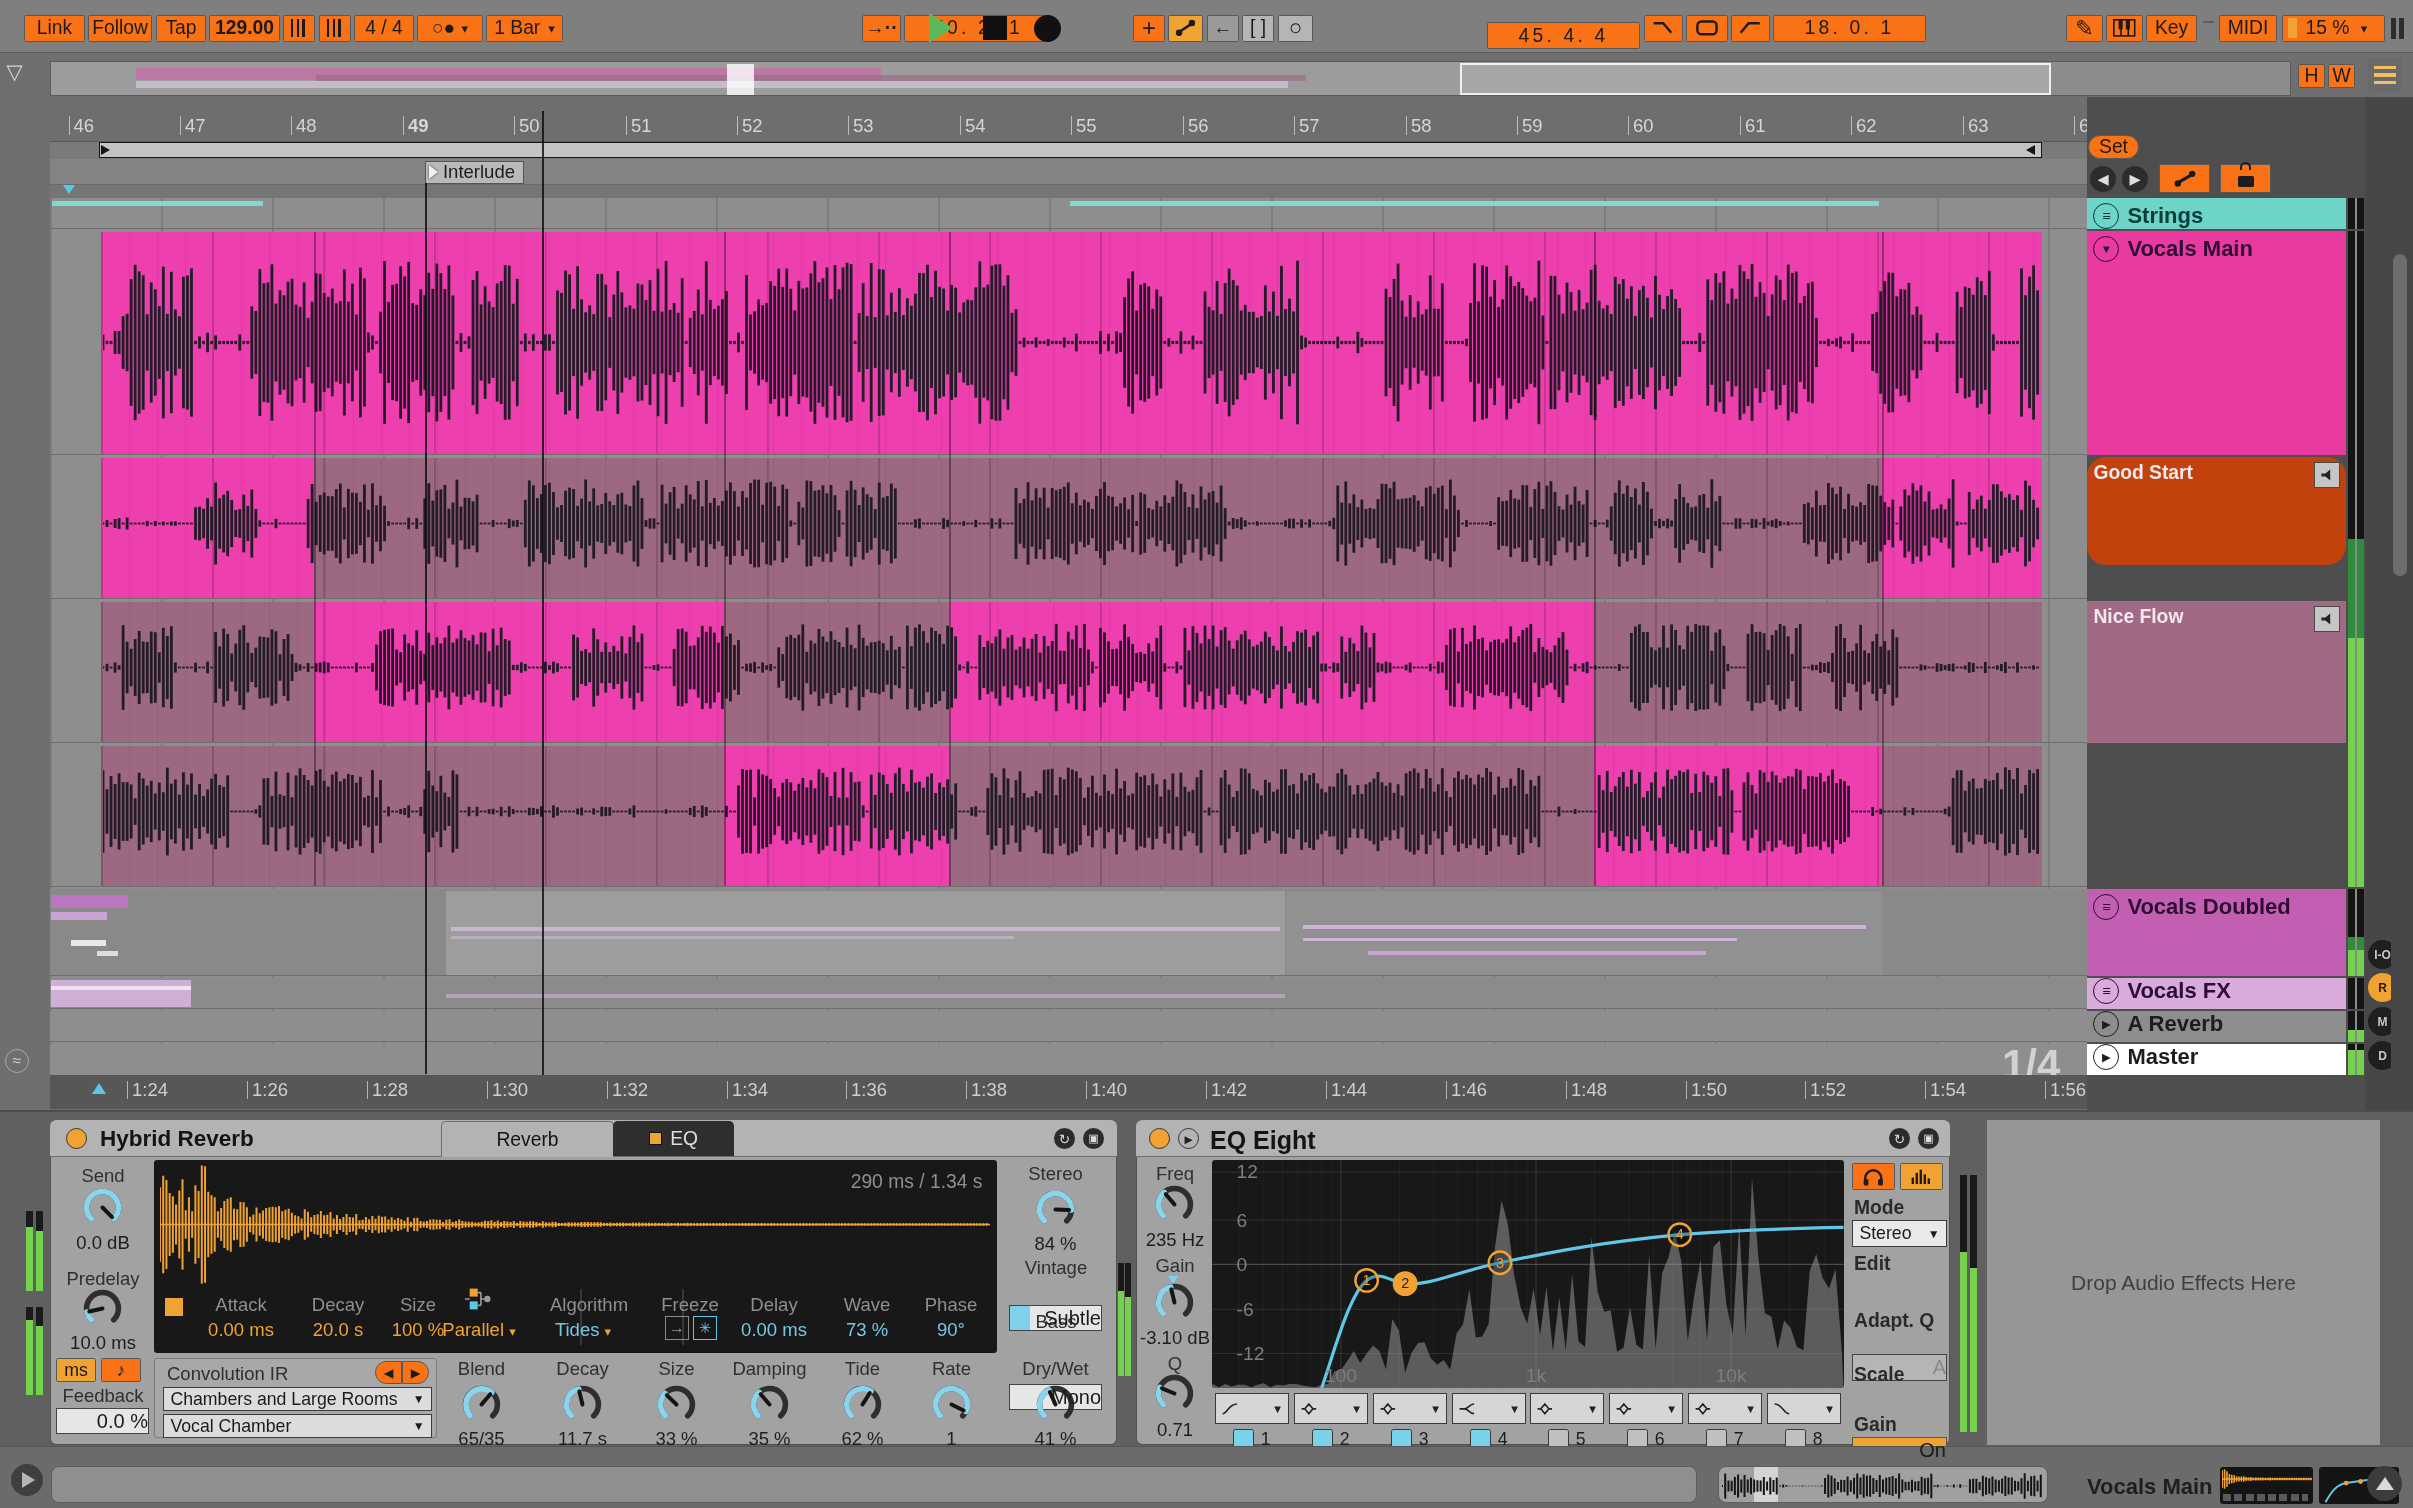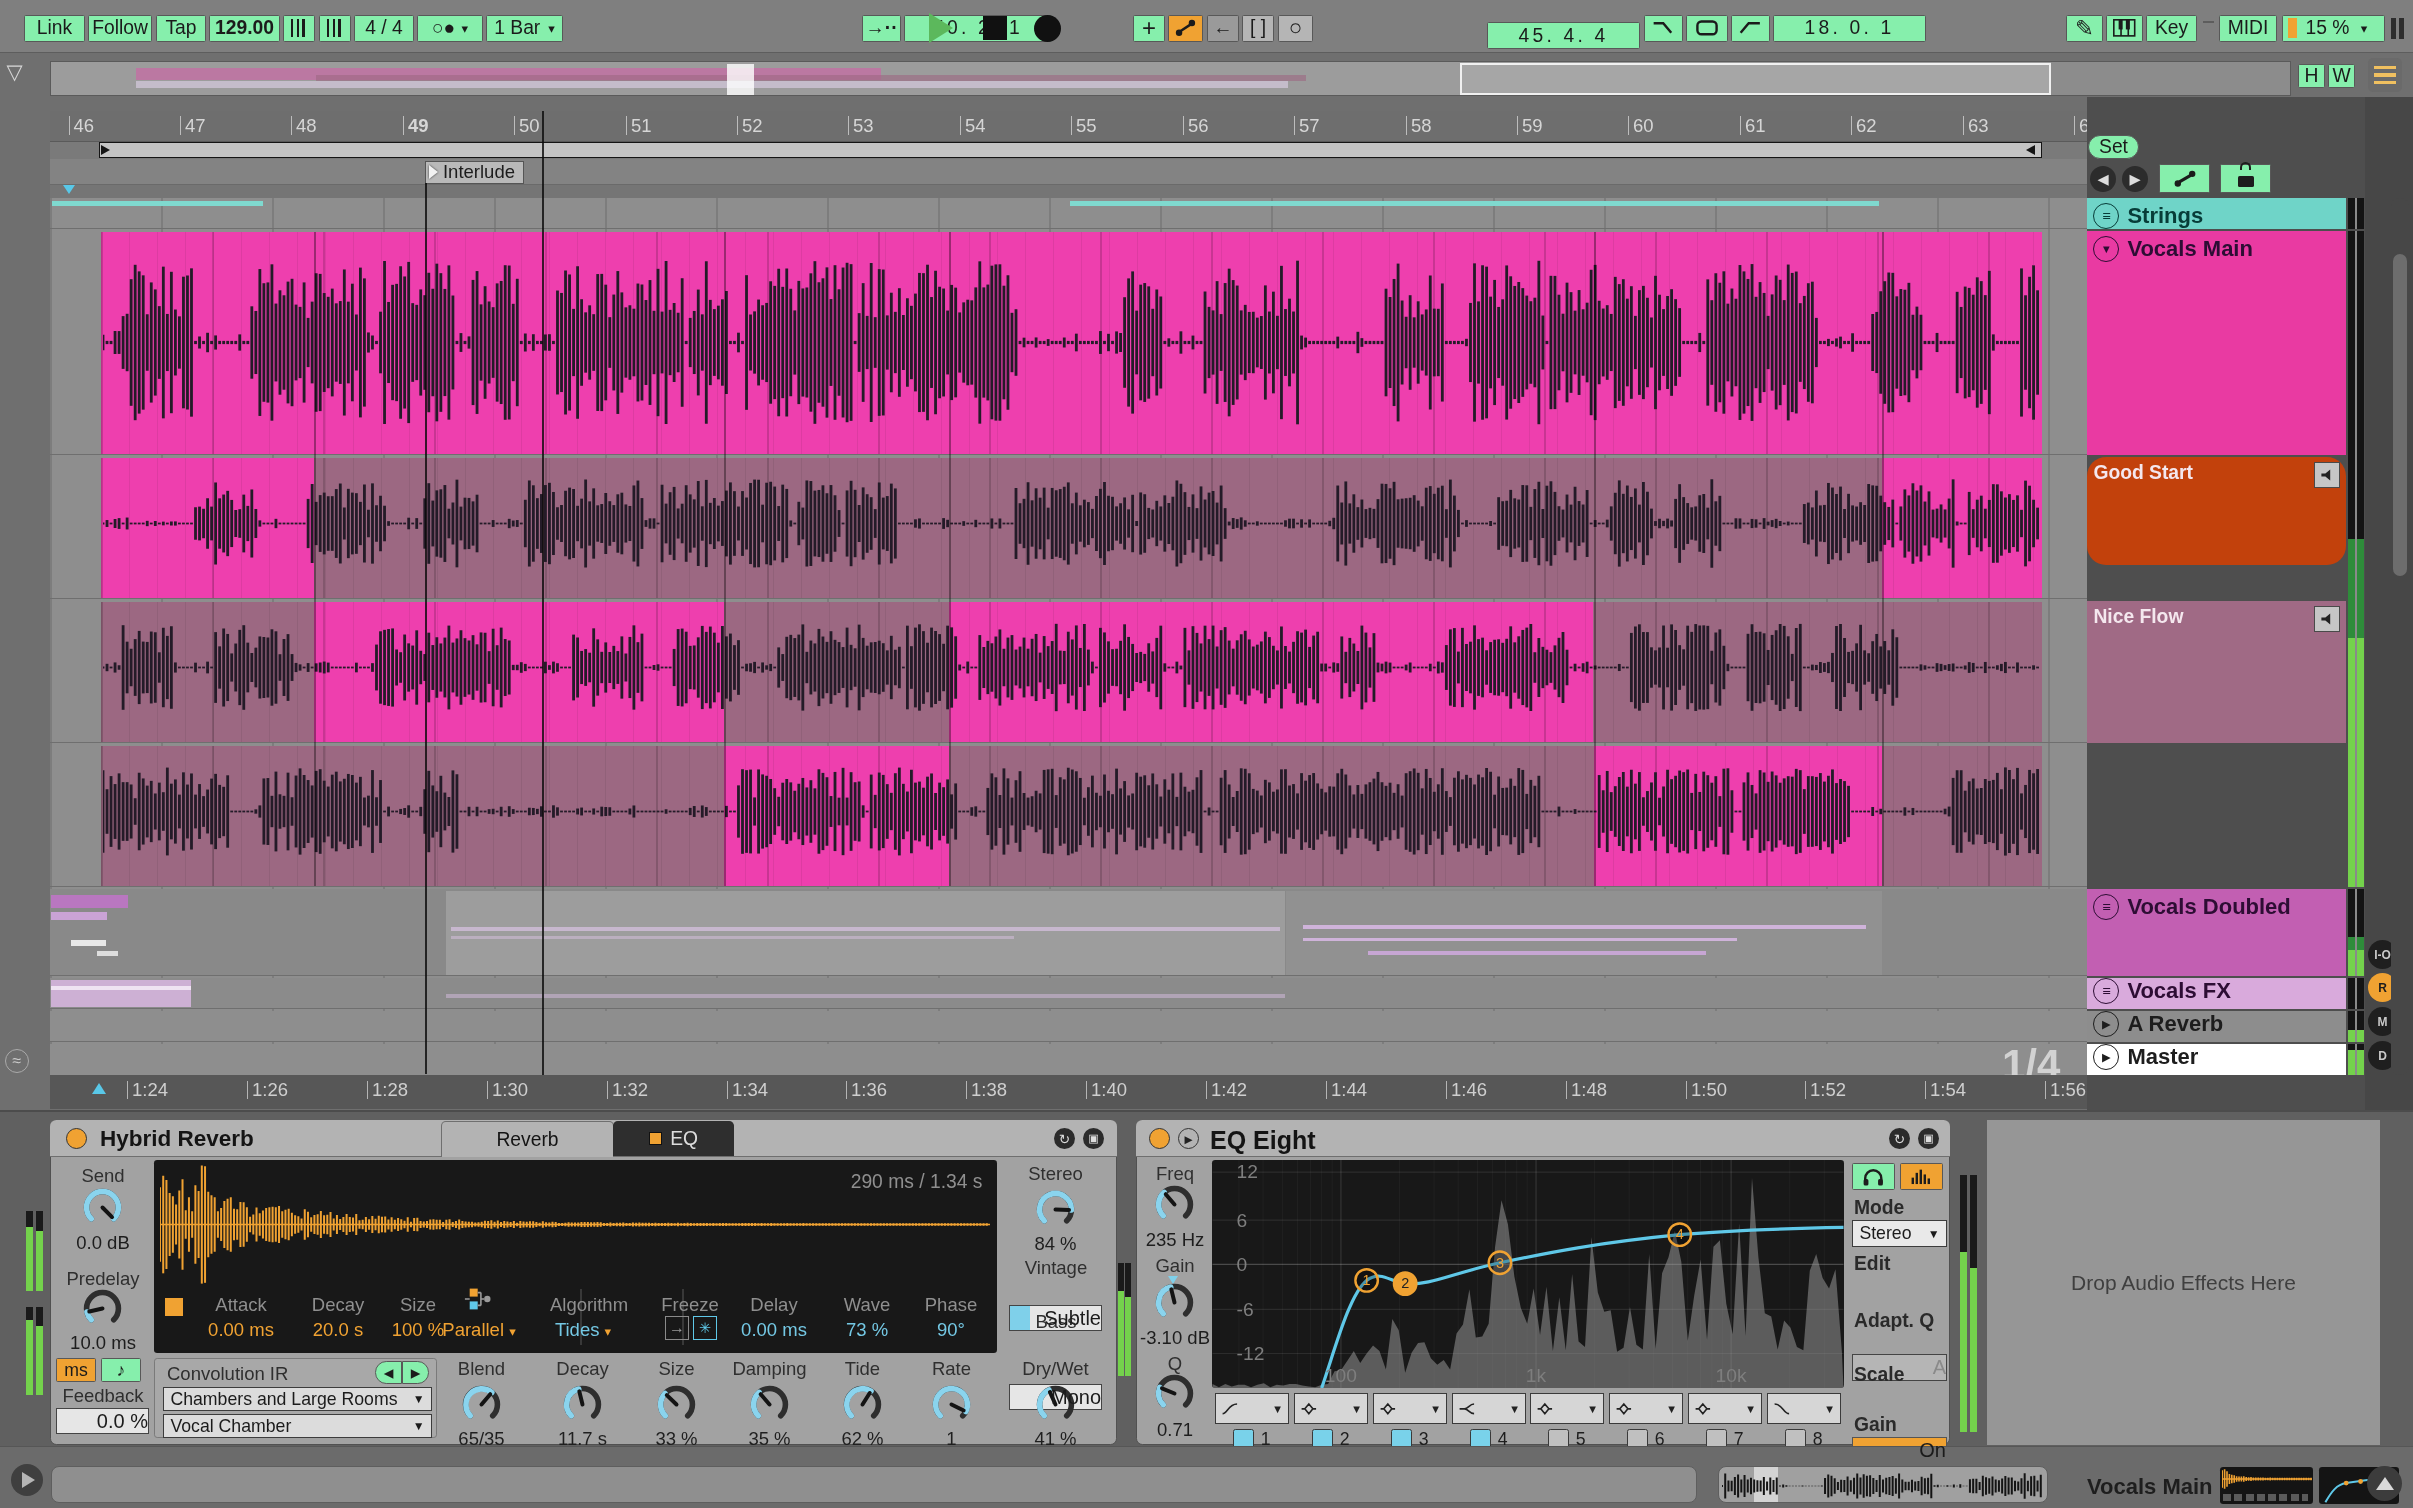--- a/index.html
+++ b/index.html
@@ -1,19 +1,19 @@
 <!DOCTYPE html>
 <html style="font-size:13px"><head>
 <meta charset="utf-8">
 <style>
   html,body{margin:0;padding:0;background:#555;}
   #root{position:relative;width:2413px;height:1508px;background:#6f6f6f;font-family:"Liberation Sans",sans-serif;overflow:hidden;-webkit-font-smoothing:antialiased;}
   .abs{position:absolute;box-sizing:border-box;}
   .flex{display:flex;align-items:center;}
-  .btn{background:#86efac;border:0.8px solid #585858;color:#1b1b1b;display:flex;align-items:center;justify-content:center;font-size:19.3px;border-radius:1.6px;box-sizing:border-box;}
+  .btn{background:#f97316;border:0.8px solid #585858;color:#1b1b1b;display:flex;align-items:center;justify-content:center;font-size:19.3px;border-radius:1.6px;box-sizing:border-box;}
   .circ{border-radius:50%;display:flex;align-items:center;justify-content:center;box-sizing:border-box;}
   .oval{color:#f0a232;}
   .bval{color:#74c8e4;}
   .knob{width:43px;height:43px;}
   .kwrap{position:absolute;width:97px;text-align:center;}
   .kwrap .knob{margin:3.2px auto 0;}
   .kwrap .klabel{font-size:18.5px;color:#2f2f2f;}
   .kwrap .kvalue{font-size:18.5px;color:#1f1f1f;margin-top:1.6px;}
   .dd{background:#dcdcdc;border:1.6px solid #3c3c3c;display:flex;align-items:center;justify-content:space-between;padding:0 6.4px;font-size:17.7px;color:#1b1b1b;box-sizing:border-box;}
   .field{background:#e6e6e6;border:0.8px solid #444;display:flex;align-items:center;justify-content:flex-end;font-size:20px;color:#1b1b1b;box-sizing:border-box;position:relative;overflow:hidden;}

